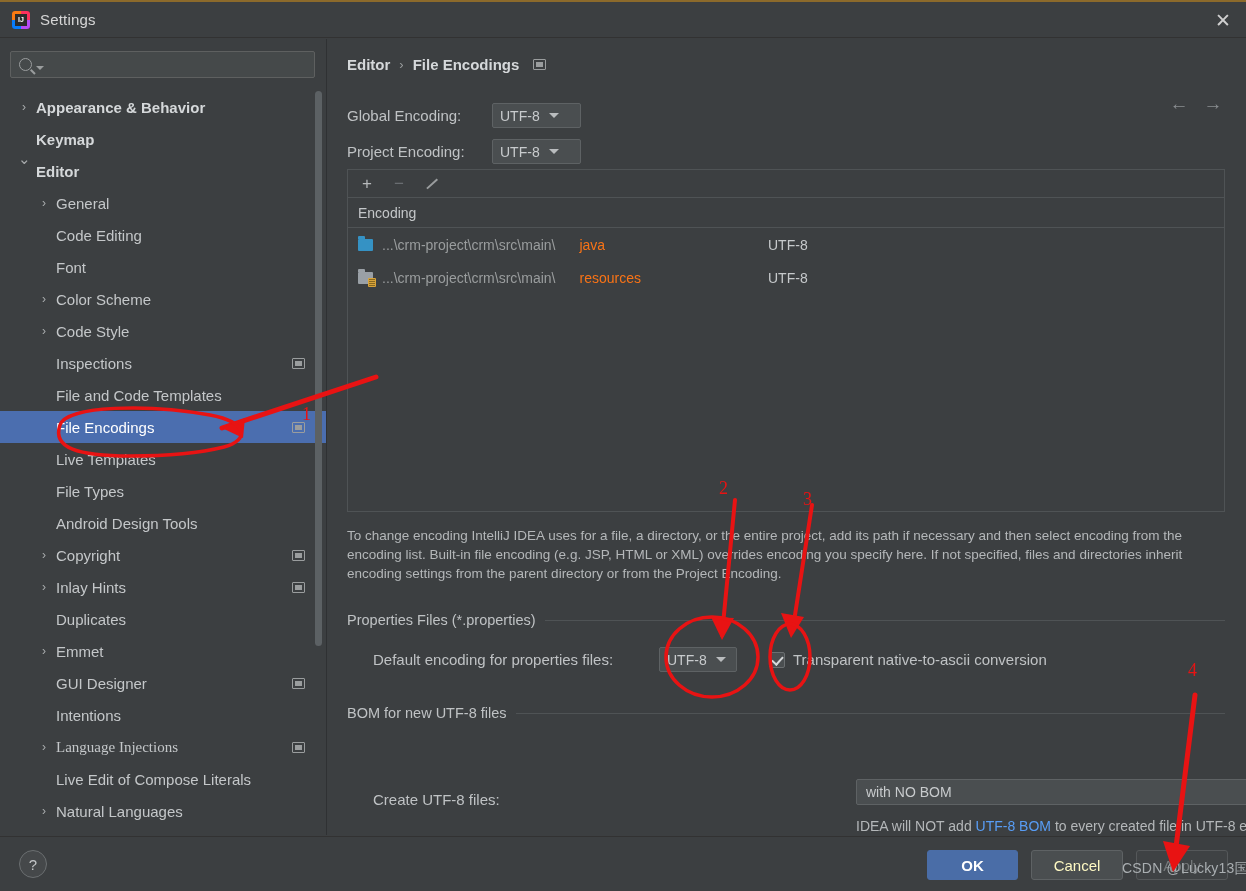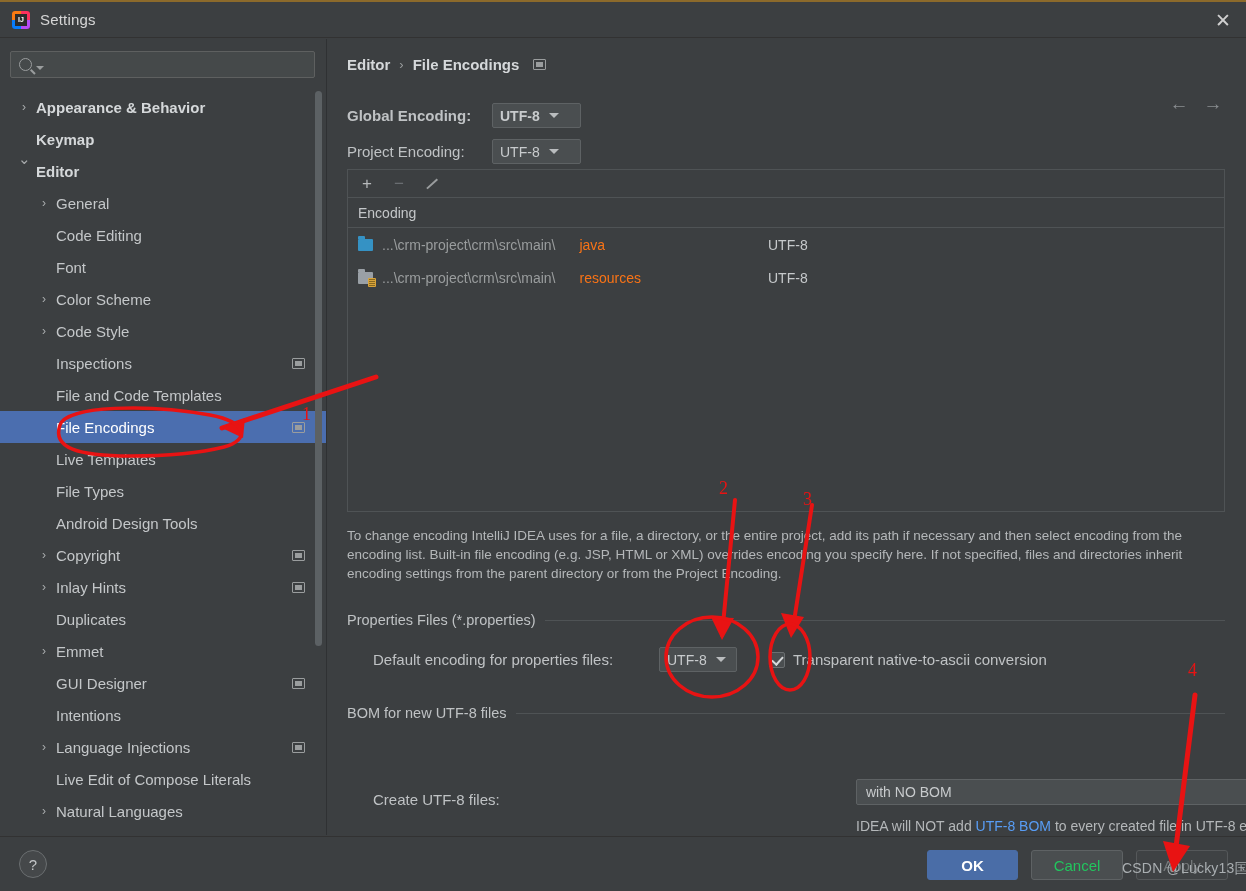--- a/index.html
+++ b/index.html
@@ -254,21 +254,21 @@
     border:1px solid #6b6f71; border-radius:50%;
     display:flex;align-items:center;justify-content:center;
     color:#c2c5c7; font-size:15px; background:#45484a; cursor:pointer;
   }
   .btn {
     position:absolute; top:13px; height:30px;
     border-radius:3px; display:flex; align-items:center; justify-content:center;
     font-size:15px; cursor:pointer;
   }
   #ok-btn { left:927px; width:91px; background:#4a6da7; border:1px solid #4a6da7; color:#ffffff; font-weight:bold;}
-  #cancel-btn { left:1031px; width:92px; background:#4a4e50; border:1px solid #5e6264; color:#22c55e;}
+  #cancel-btn { left:1031px; width:92px; background:#4a4e50; border:1px solid #5e6264; color:#fef9c3;}
   #apply-btn { left:1136px; width:92px; background:#3f4244; border:1px solid #55585a; color:#75797b;}
 
   #watermark {
     position:absolute; left:1122px; top:860px; font-size:14px; color:#a9aeb1;
     white-space:nowrap; letter-spacing:.2px;
   }
 
   
   #annots { position:absolute; left:0; top:0; width:1246px; height:891px; pointer-events:none; }
   .anum {
@@ -369,21 +369,21 @@
         </div>
         <div class="tree-item">
           <span class="lbl" style="margin-left: 56px;">GUI Designer</span>
           <span class="proj-badge"></span>
         </div>
         <div class="tree-item">
           <span class="lbl" style="margin-left: 56px;">Intentions</span>
         </div>
         <div class="tree-item">
           <span class="chev" style="left: 38px;">›</span>
-          <span class="lbl" style="margin-left: 56px;">Language Injections</span>
+          <span class="lbl" style="margin-left: 56px; font-family: Liberation Serif, serif;">Language Injections</span>
           <span class="proj-badge"></span>
         </div>
         <div class="tree-item">
           <span class="lbl" style="margin-left: 56px;">Live Edit of Compose Literals</span>
         </div>
         <div class="tree-item">
           <span class="chev" style="left: 38px;">›</span>
           <span class="lbl" style="margin-left: 56px;">Natural Languages</span>
         </div>
       </div>
@@ -395,21 +395,21 @@
   <div id="main">
     <div id="breadcrumb">
       <span>Editor</span>
       <span class="sep">›</span>
       <span>File Encodings</span>
       <span class="crumb-badge"></span>
     </div>
     <div id="nav-back">←</div>
     <div id="nav-fwd">→</div>
 
-    <div class="form-row" style="left:19px; top:64px;font-weight:bold;">
+    <div class="form-row" style="left:19px; top:64px;">
       <span class="form-label" style="width:145px;">Global Encoding:</span>
       <span class="combo" style="width:89px;">
         <span class="cval">UTF-8</span>
         <span class="arrow"></span>
       </span>
     </div>
 
     <div class="form-row" style="left:19px; top:100px;">
       <span class="form-label" style="width:145px;">Project Encoding:</span>
       <span class="combo" style="width:89px;">

